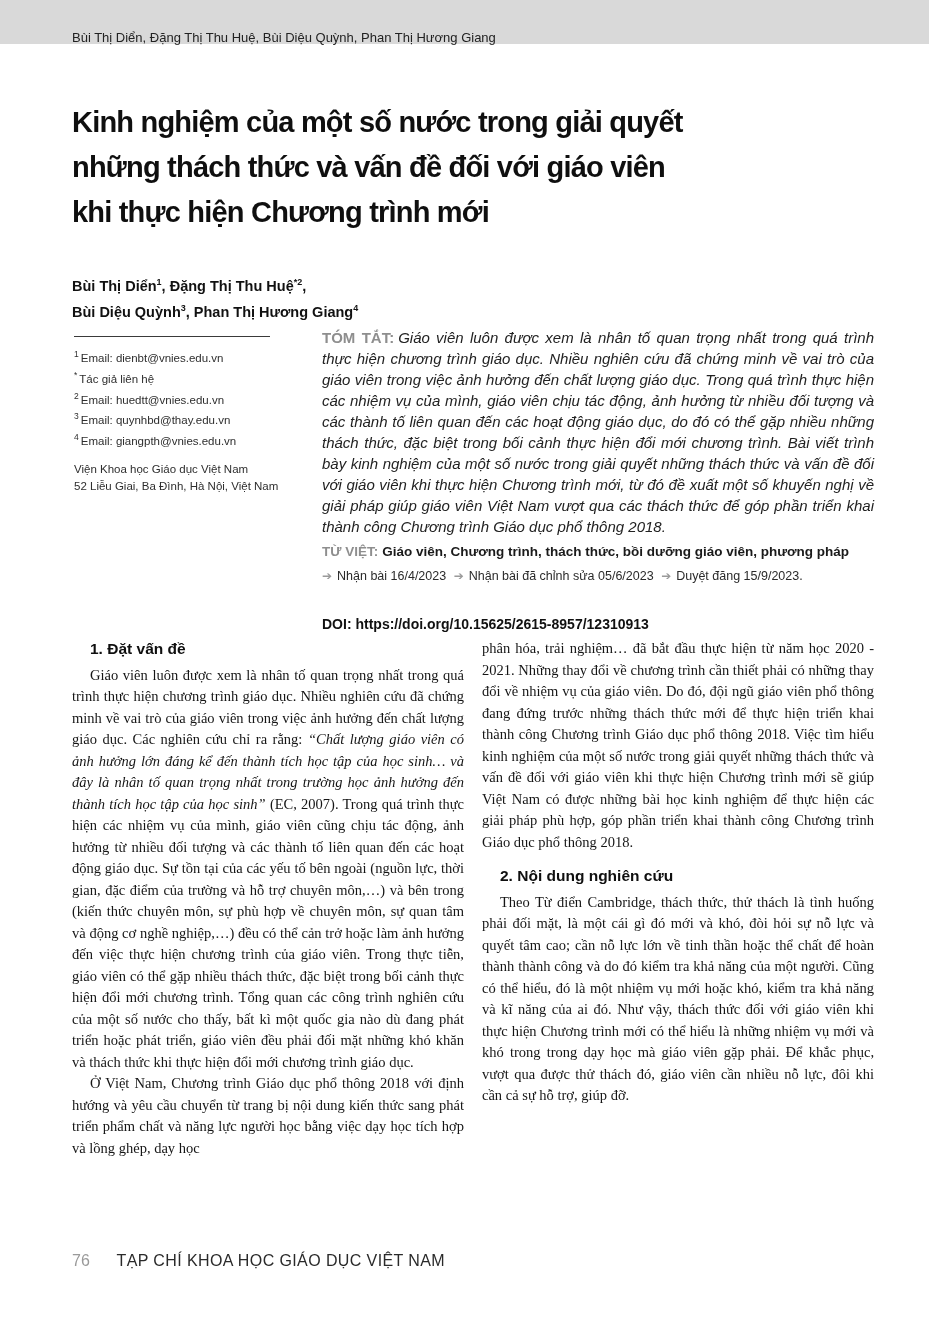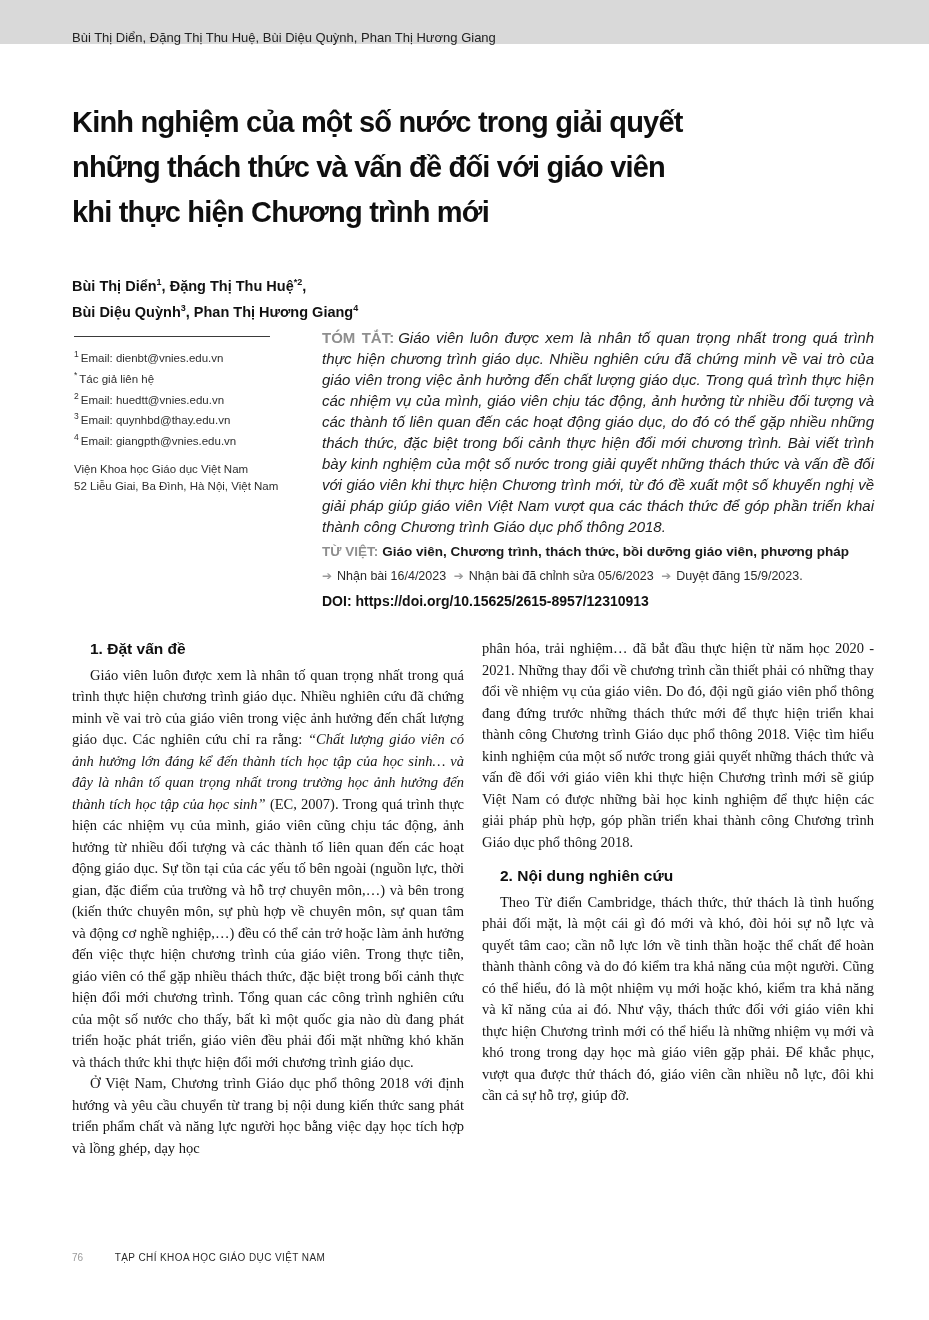--- a/index.html
+++ b/index.html
@@ -39,21 +39,21 @@
     font-size:13.5px; font-weight:bold; color:#1a1a1a;
   }
   .keywords-label { color:#8e8e8e; margin-right:4px; }
   .dates {
     position:absolute; left:322px; top:569px; width:560px; font-size:12.5px; color:#2a2a2a;
   }
   .date-item { margin-right:4px; }
   .arrow-icon { color:#9a9a9a; font-size:12px; margin-right:5px; }
   .arrow-icon::before { content:"➔"; }
   .doi {
-    position:absolute; left:322px; top:593px; font-size:14px; font-weight:bold; color:#111111;
+    position:absolute; left:322px; top:616px; font-size:14px; font-weight:bold; color:#111111;
   }
   .doi a { color:#111111; text-decoration:none; }
   .col {
     position:absolute; top:638px; width:392px;
     font-family:"Liberation Serif", serif; font-size:14.5px; line-height:21.5px;
     text-align:justify; color:#151515;
   }
   .col-left  { left:72px; }
   .col-right { left:482px; }
   .col p { margin:0; text-indent:18px; }
@@ -62,21 +62,21 @@
     font-family:"Liberation Sans", sans-serif; font-weight:bold; font-size:15.5px;
     margin:0 0 5px 0; text-indent:18px; color:#0f0f0f; text-align:left;
   }
   .section-heading.spaced { margin-top:12px; }
   .subheading {
     font-family:"Liberation Sans", sans-serif; font-weight:bold; font-size:13.5px;
     color:#8e8e8e; line-height:19px; margin:0 0 5px 0; text-align:left;
   }
   .quote-italic { font-style:italic; }
   .footer {
-    position:absolute; left:72px; top:1252px; font-size:10px;
+    position:absolute; left:72px; top:1252px; font-size:16px;
   }
   .page-number { color:#9a9a9a; display:inline-block; width:40px; }
   .journal-name { color:#2a2a2a; letter-spacing:0.4px; }
 </style>
 </head>
 <body>
 
 <div class="page">
 
   <div class="topbar">

